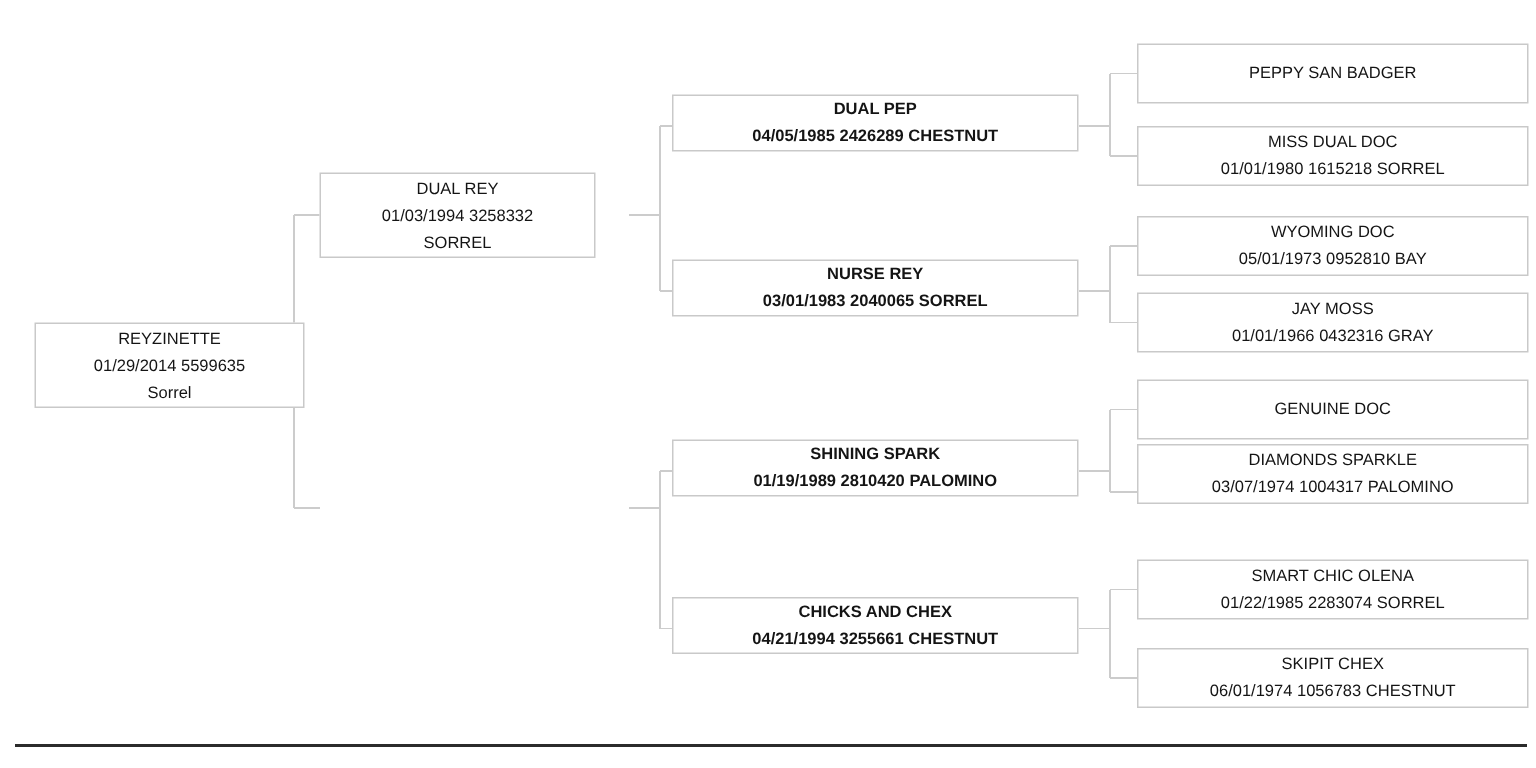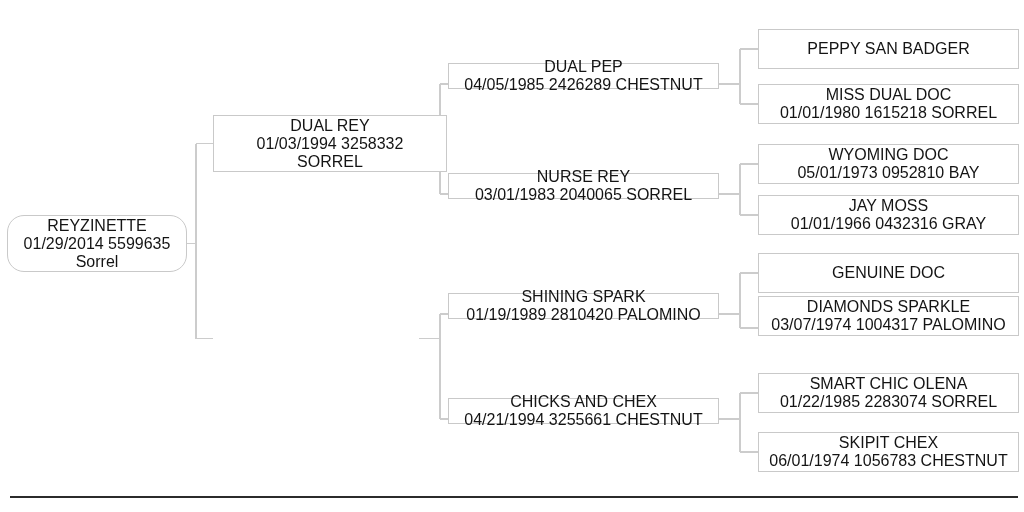--- a/index.html
+++ b/index.html
@@ -20,28 +20,28 @@
     position: absolute;
     box-sizing: border-box;
     background: #ffffff;
     border: 1.5px solid #c9c9c9;
     display: flex;
     flex-direction: column;
     justify-content: center;
     align-items: center;
     text-align: center;
     color: #141414;
-    font-size: 16px;
+    font-size: 11px;
     line-height: 18px;
     white-space: nowrap;
   }
   .gen1, .gen2 { width: 180px; height: 57px; }
-  .gen1 { left: 7px; border-radius: 17px; }
-  .gen2 { left: 213px; width: 234px; }
-  .gen3 { left: 448px; width: 271px; height: 26px; }
+  .gen1 { left: 23px; }
+  .gen2 { left: 213px; width: 184px; }
+  .gen3 { left: 448px; width: 271px; height: 38px; font-weight: bold; }
   .gen4 { left: 758px; width: 261px; height: 40px; }
   .footer-rule {
     position: absolute;
     left: 10px;
     top: 496px;
     width: 1008px;
     height: 2px;
     background: #2b2b2b;
   }
 </style>

